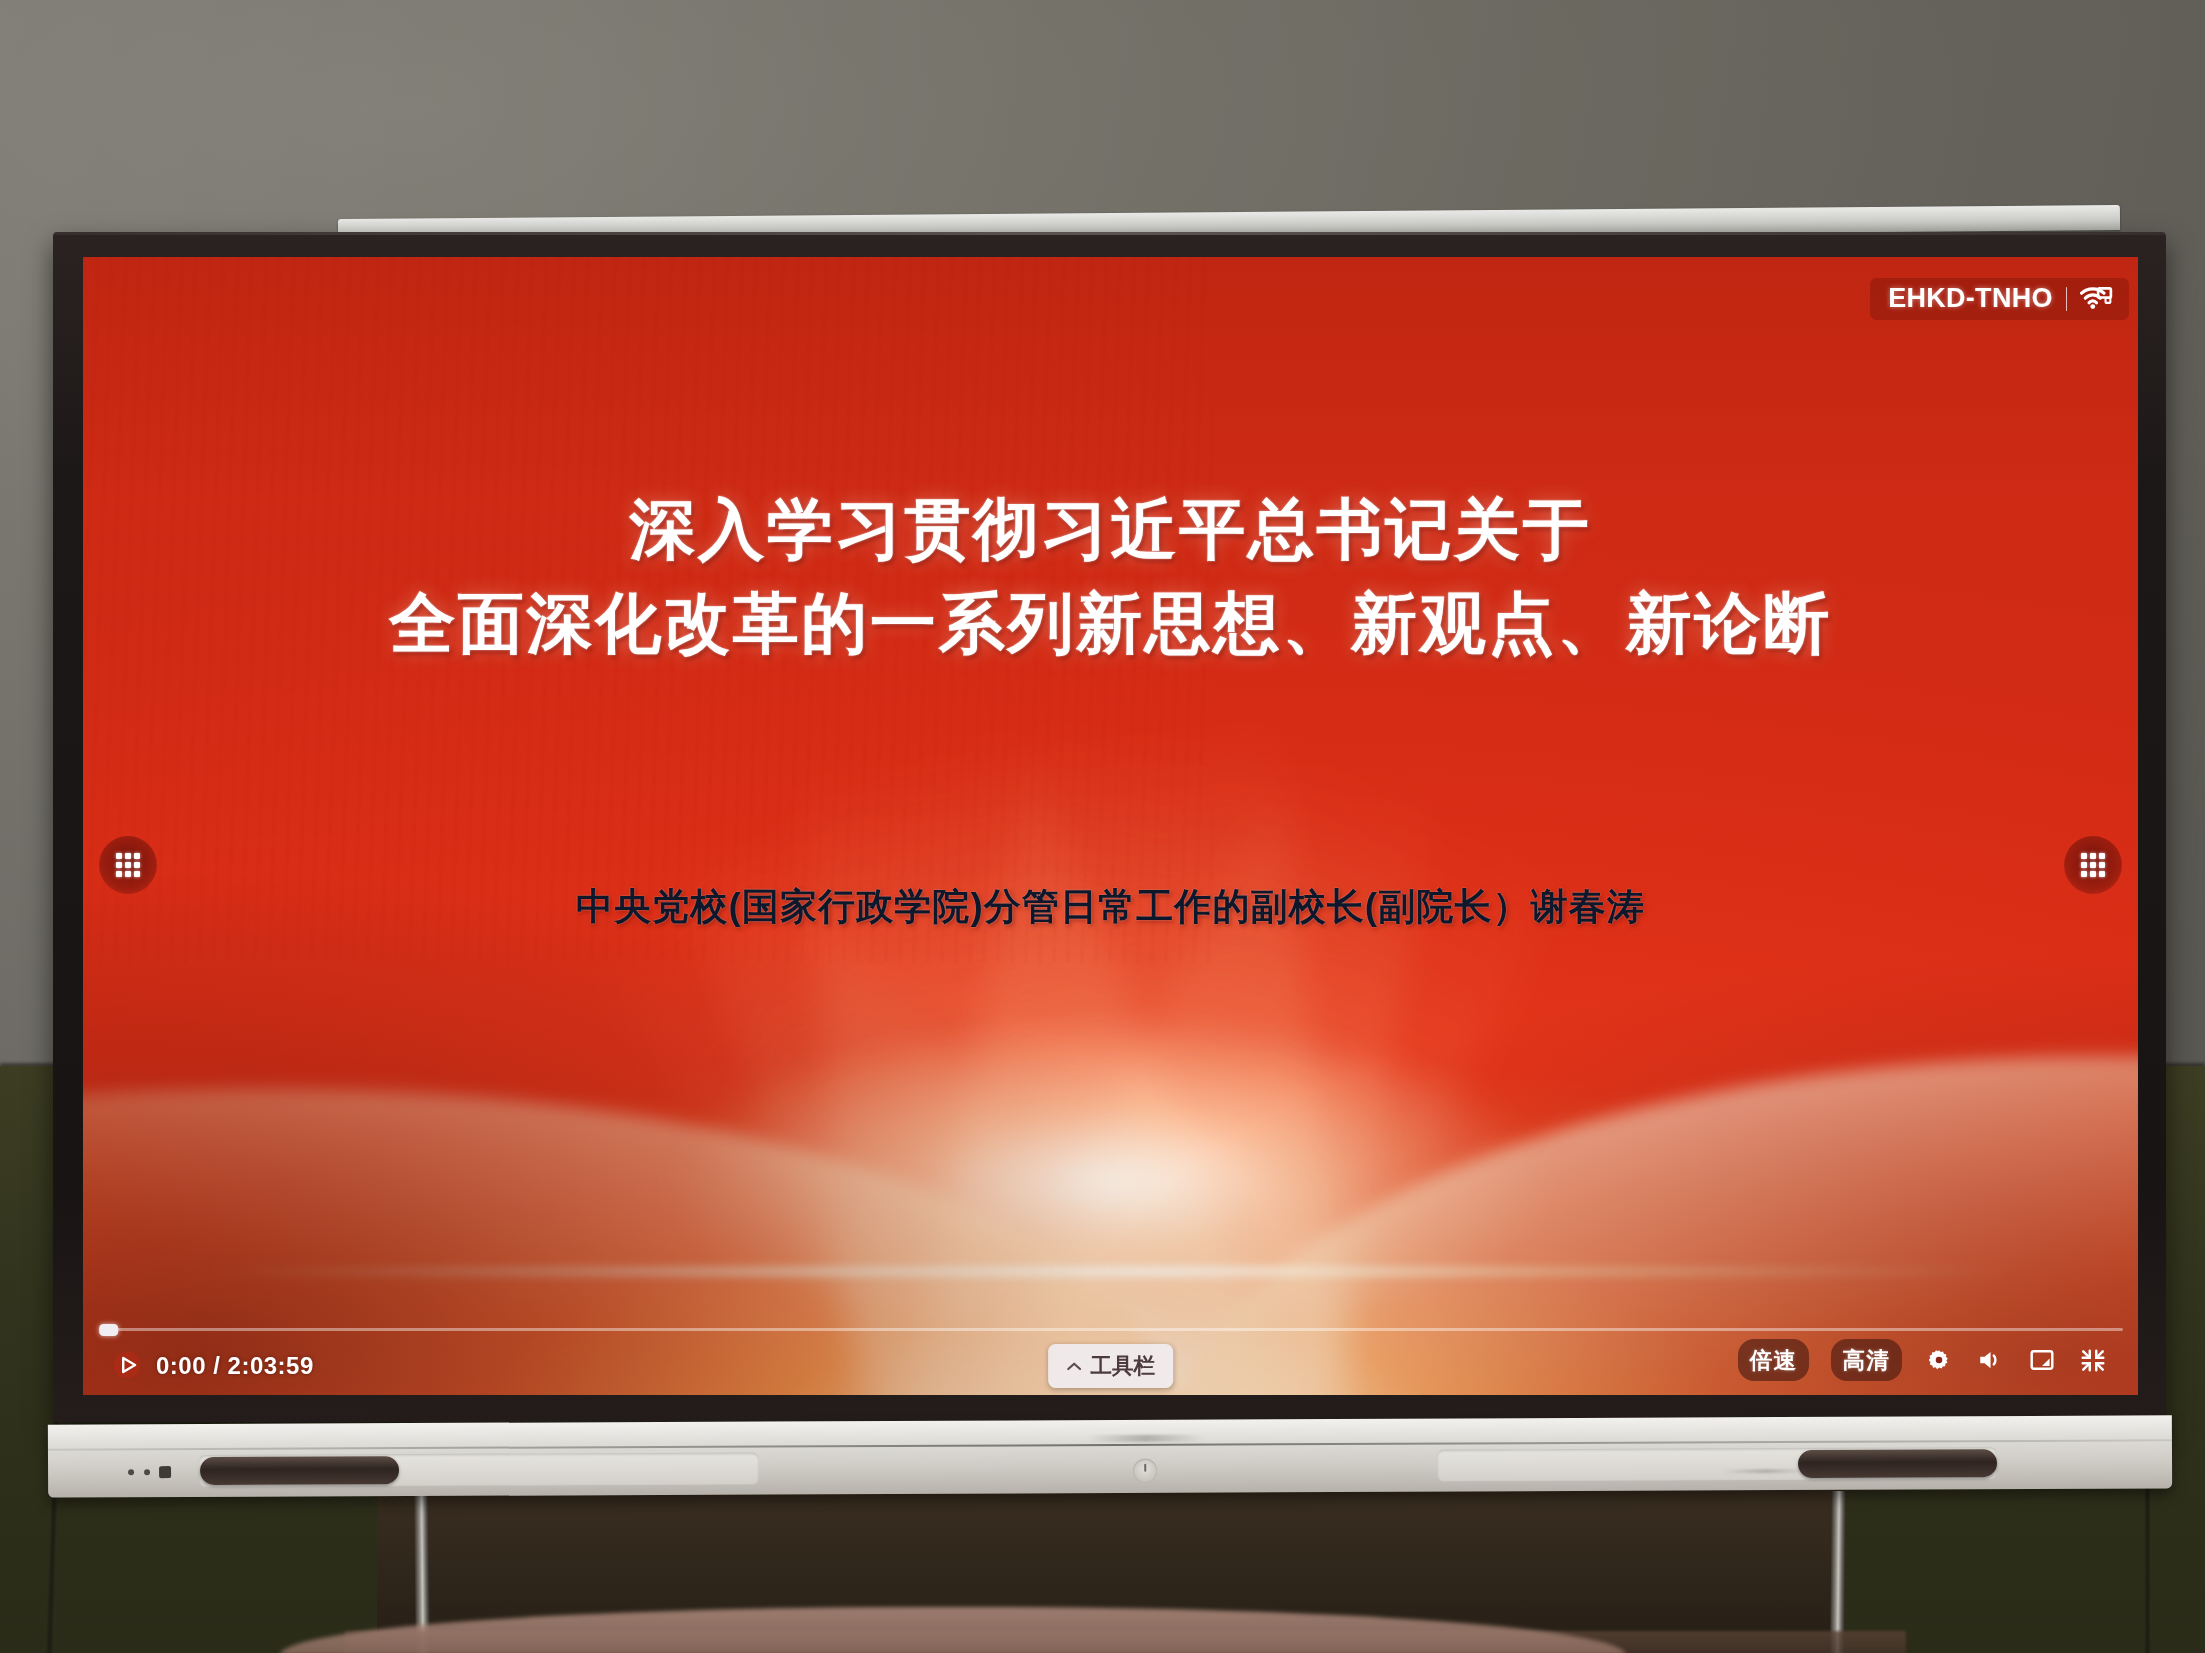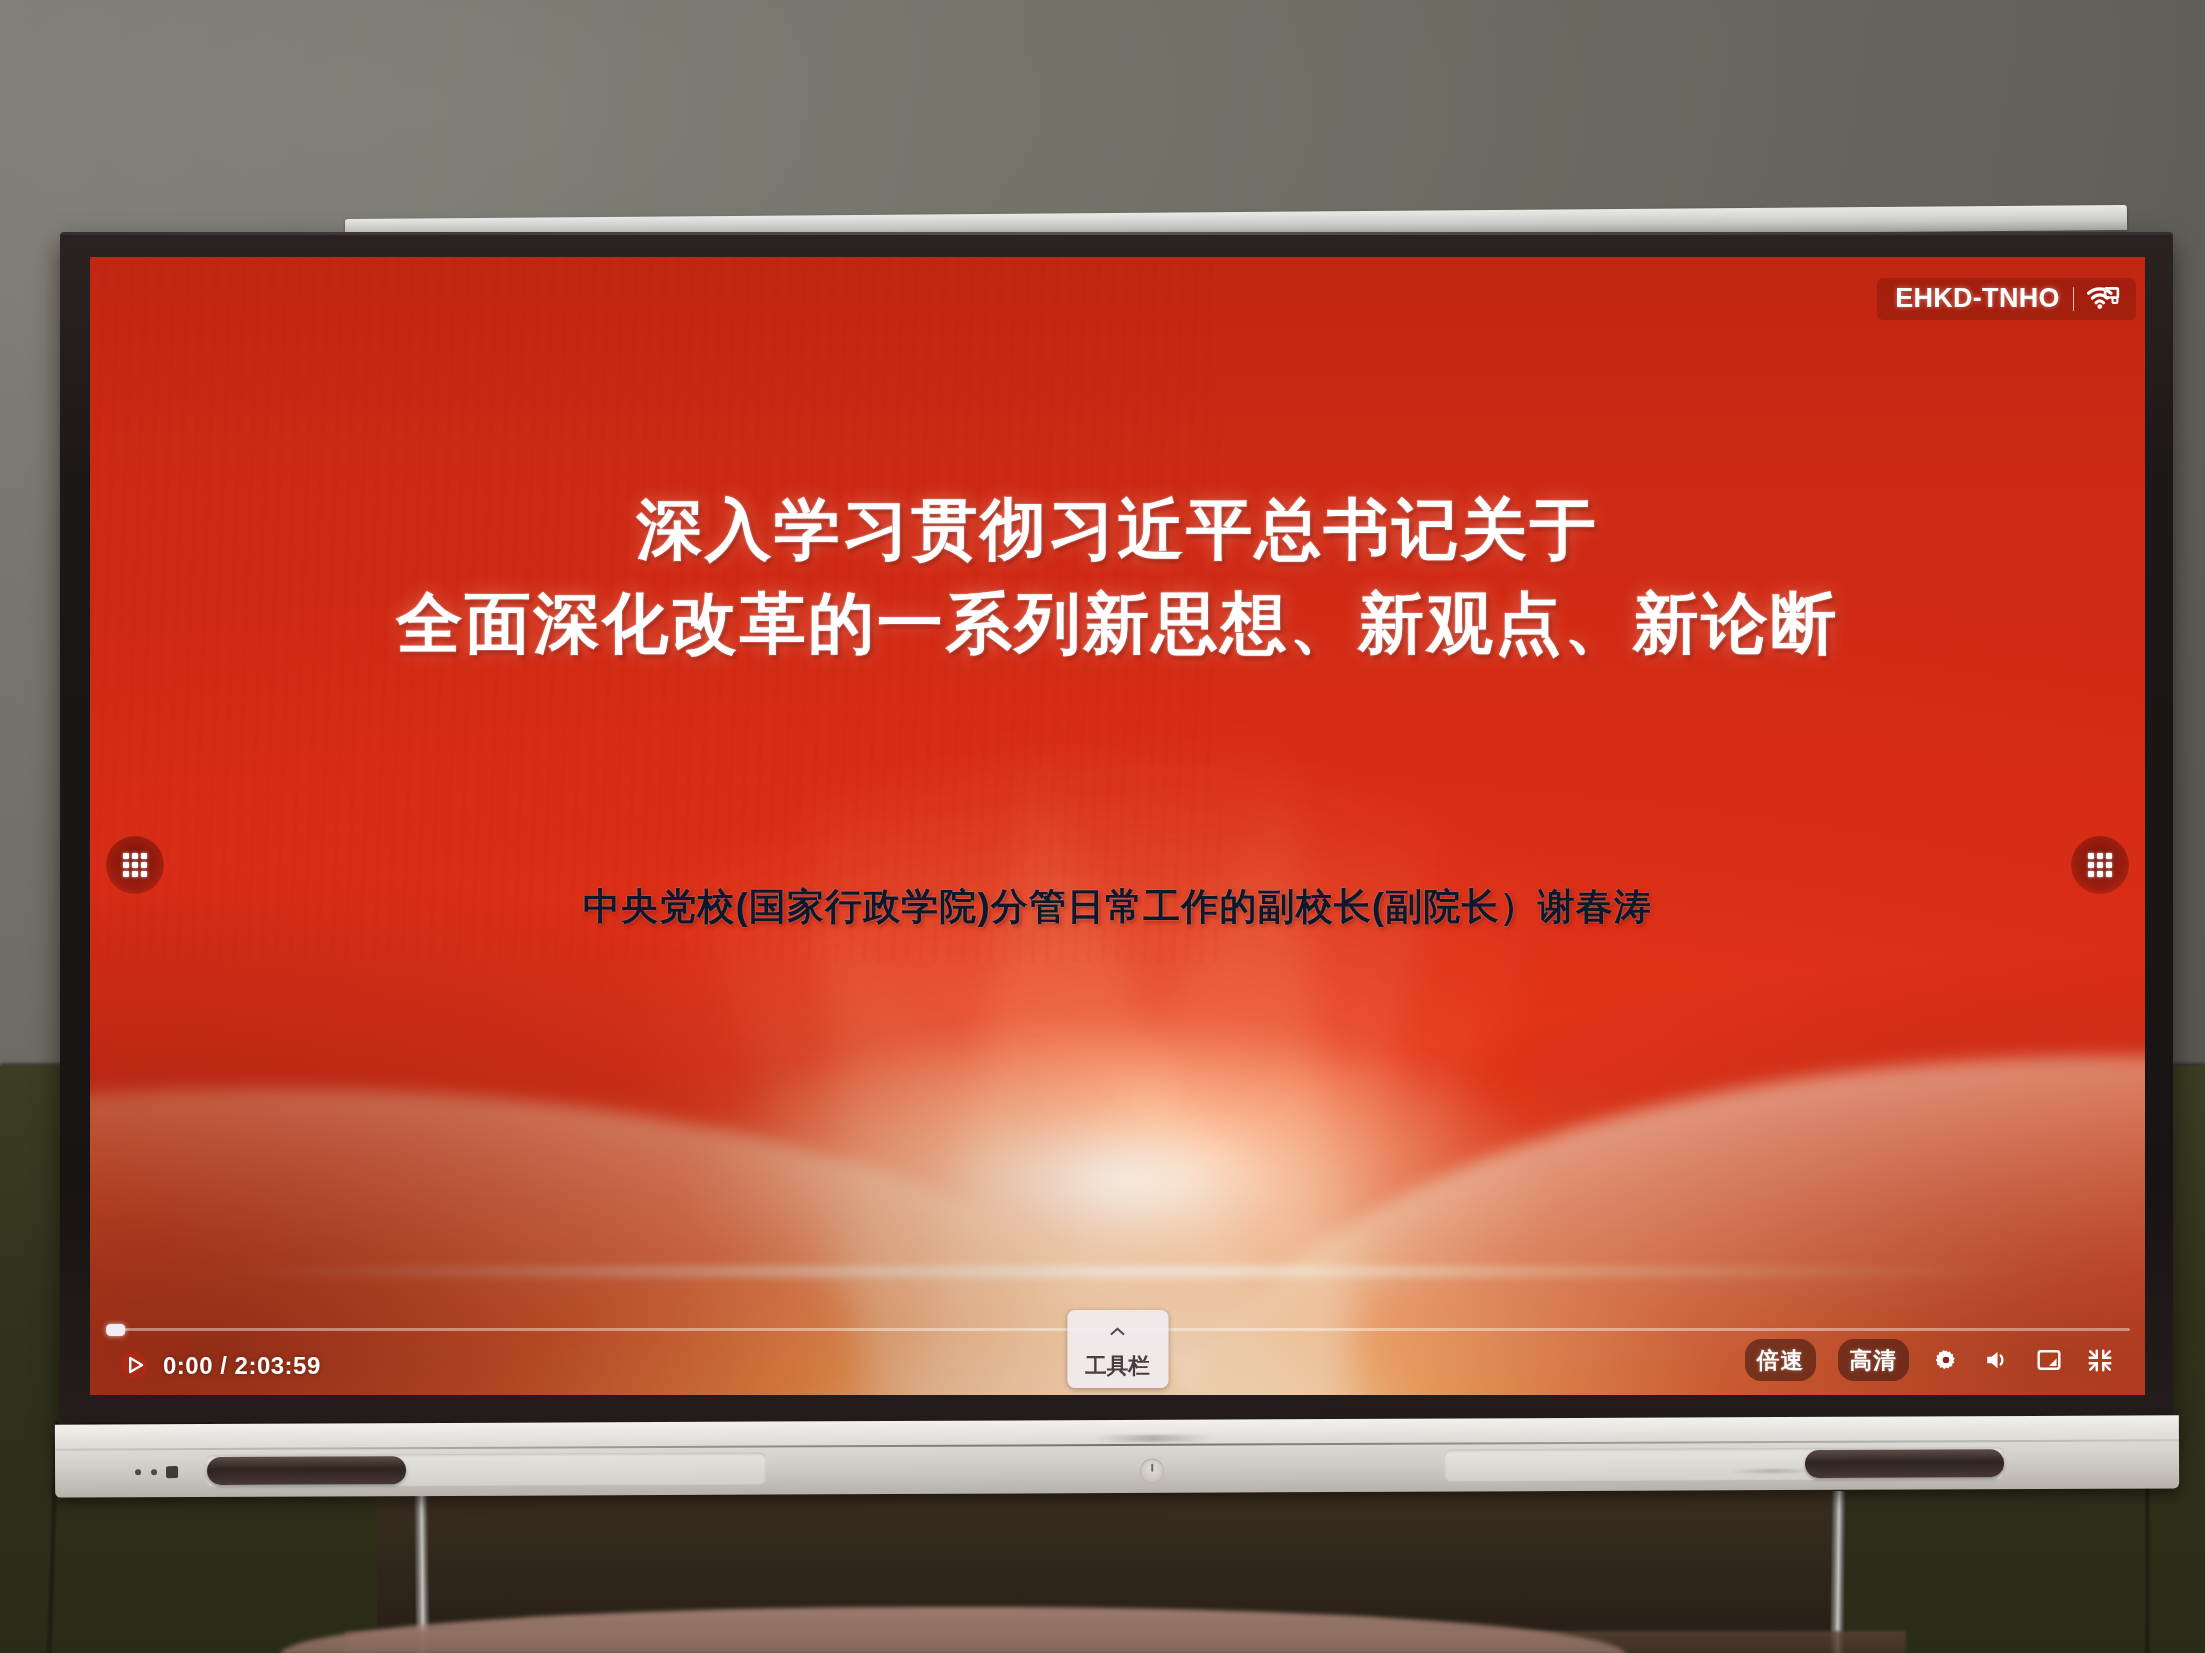--- a/index.html
+++ b/index.html
@@ -60,21 +60,21 @@
   .leg.l{ left:415px; transform:rotate(-0.6deg);}
   .leg.r{ left:1831px; transform:rotate(0.6deg);}
   .leg-base{
     position:absolute; left:345px; top:1631px; width:1561px; height:32px;
     background:linear-gradient(180deg,#5a4436 0%,#3c2d24 100%);
     filter:blur(1.6px); opacity:.8;
   }
 
   
   #tv{
-    position:absolute; left:60px; top:232px; width:1955px; height:1254px;
+    position:absolute; left:53px; top:232px; width:1955px; height:1254px;
   }
   .tv-toplip{
     position:absolute; left:285px; top:-20.5px; width:1782px; height:25px;
     background:linear-gradient(180deg,#e9e9e7 0%,#cdcdc9 60%,#aeaea9 100%);
     border-radius:3.2px 3.2px 0 0;
     transform:rotate(-0.45deg);
     box-shadow:0 1.1px 2.7px rgba(0,0,0,.35);
   }
   .tv-bezel{
     position:absolute; left:0; top:0; width:2113px; height:1190px;
@@ -244,21 +244,20 @@
     position:absolute; left:50%; transform:translateX(-50%); bottom:7.5px;
   }
   .toolbar-btn{
     display:flex; align-items:center; gap:8.6px;
     padding:7.5px 18.3px;
     background:rgba(240,238,244,.88);
     border-radius:7.5px;
     color:#4b3a3f; font-size:21.5px; font-weight:600;
     box-shadow:0 1.6px 5.4px rgba(0,0,0,.25);
     white-space:nowrap;
-    flex-direction:column;
   }
   .pl-right{
     position:absolute; right:30px; bottom:14px;
     display:flex; align-items:center; gap:21.5px;
   }
   .chip{
     background:rgba(62,22,16,.58);
     border-radius:16px;
     padding:5.4px 12px;
     color:#fff; font-size:22.6px; font-weight:700; letter-spacing:1.1px;

